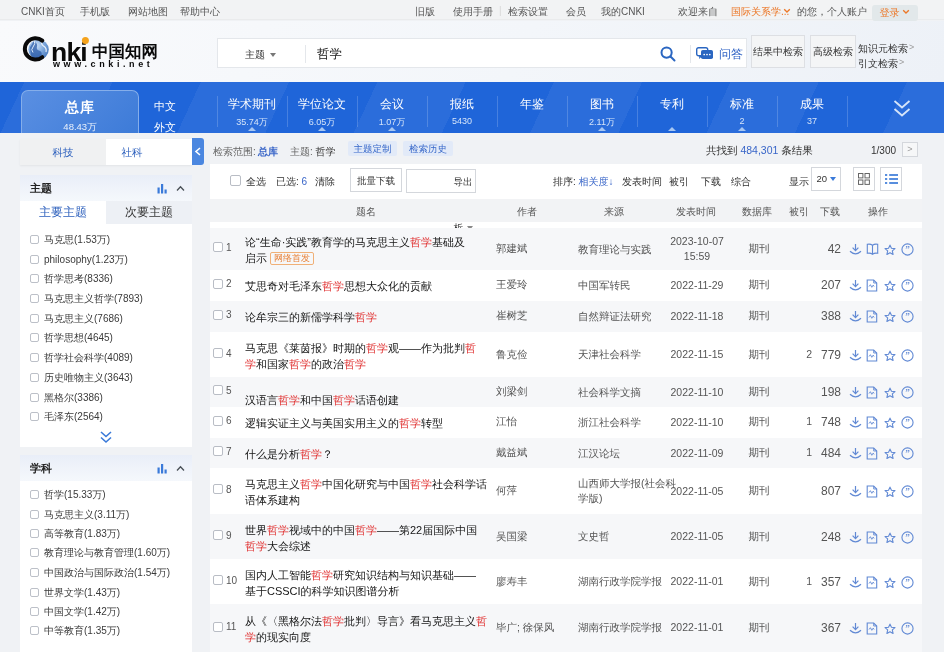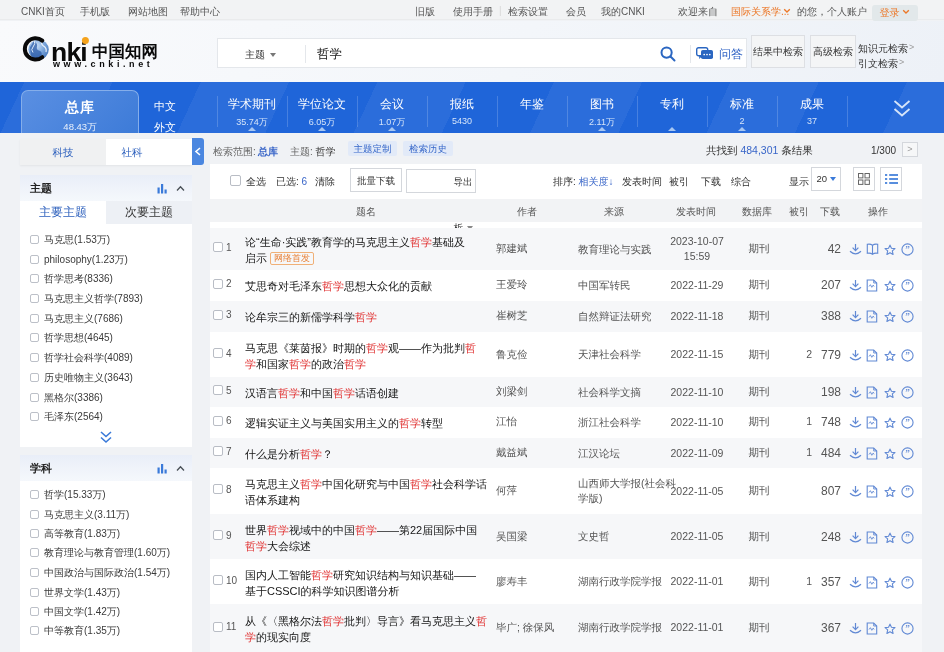--- a/index.html
+++ b/index.html
@@ -456,21 +456,21 @@
             </svg></span>
 <span class="abs" style="left:52px;top:0;"><svg width="13" height="13" viewBox="0 0 14 14">
               <circle cx="7" cy="7" r="6" fill="none" stroke="#6189d4" stroke-width="1.2"></circle>
               <text x="7" y="9.5" font-size="10" font-weight="bold" fill="#6189d4" text-anchor="middle" font-family="Liberation Serif">”</text>
             </svg></span>
 </div>
 </div>
 <div class="row odd" style="top:213px;height:30px;">
 <span class="rcb" style="top:8px;"></span>
         <span class="rnum" style="top:8px;">5</span>
-<div class="rtitle" style="top:8px;">汉语言<span class="red">哲学</span>和中国<span class="red">哲学</span>话语创建</div>
+<div class="rtitle" style="top:15px;">汉语言<span class="red">哲学</span>和中国<span class="red">哲学</span>话语创建</div>
 <span class="rauthor" style="top:8px;">刘梁剑</span>
 <div class="rsource" style="top:8px;">社会科学文摘</div>
 <div class="rdate" style="top:8px;">2022-11-10</div>
 <span class="rdb" style="top:8px;">期刊</span>
 <span class="rcited" style="top:8px;"></span>
 <span class="rdl" style="top:8px;">198</span>
 <div class="ricons" style="top:8px;">
 <span class="abs" style="left:0;top:0;"><svg width="13" height="13" viewBox="0 0 13 13">
               <g stroke="#6189d4" stroke-width="1.2" fill="none">
                 <line x1="6.5" y1="1" x2="6.5" y2="7.2"></line>

